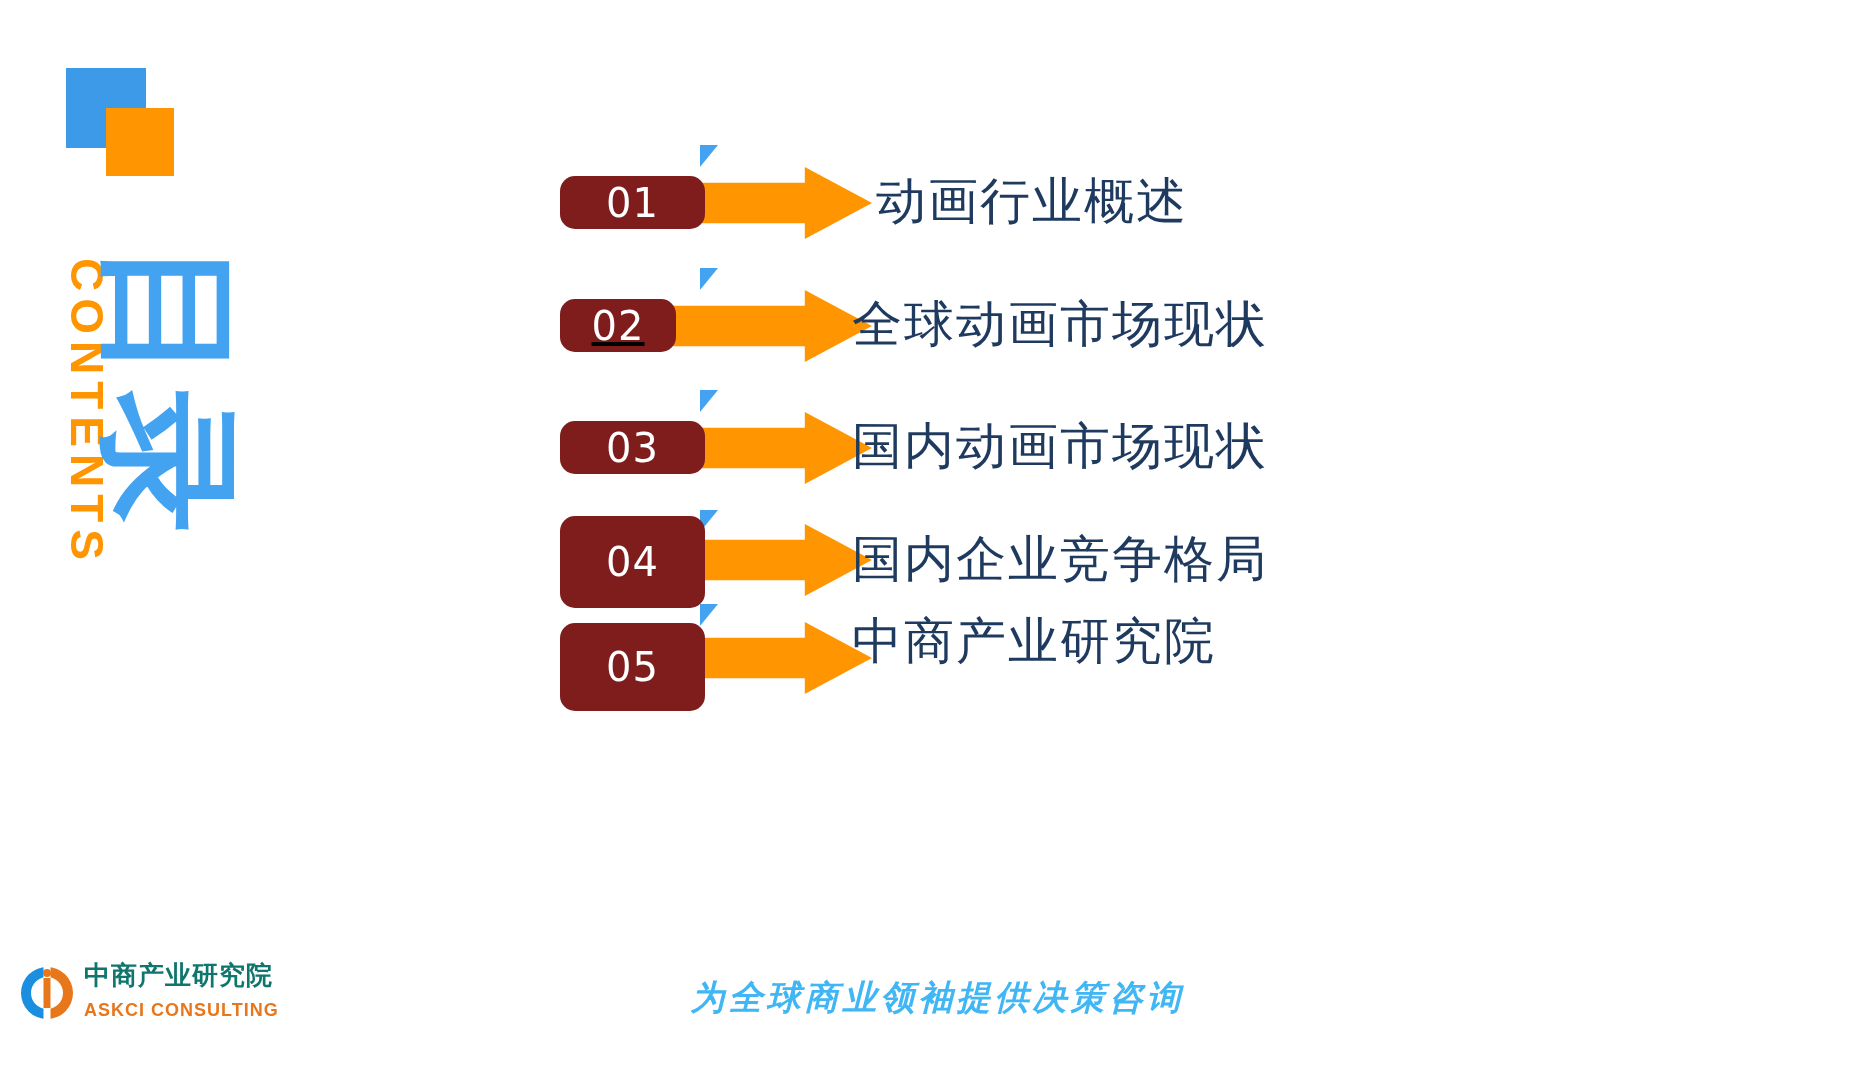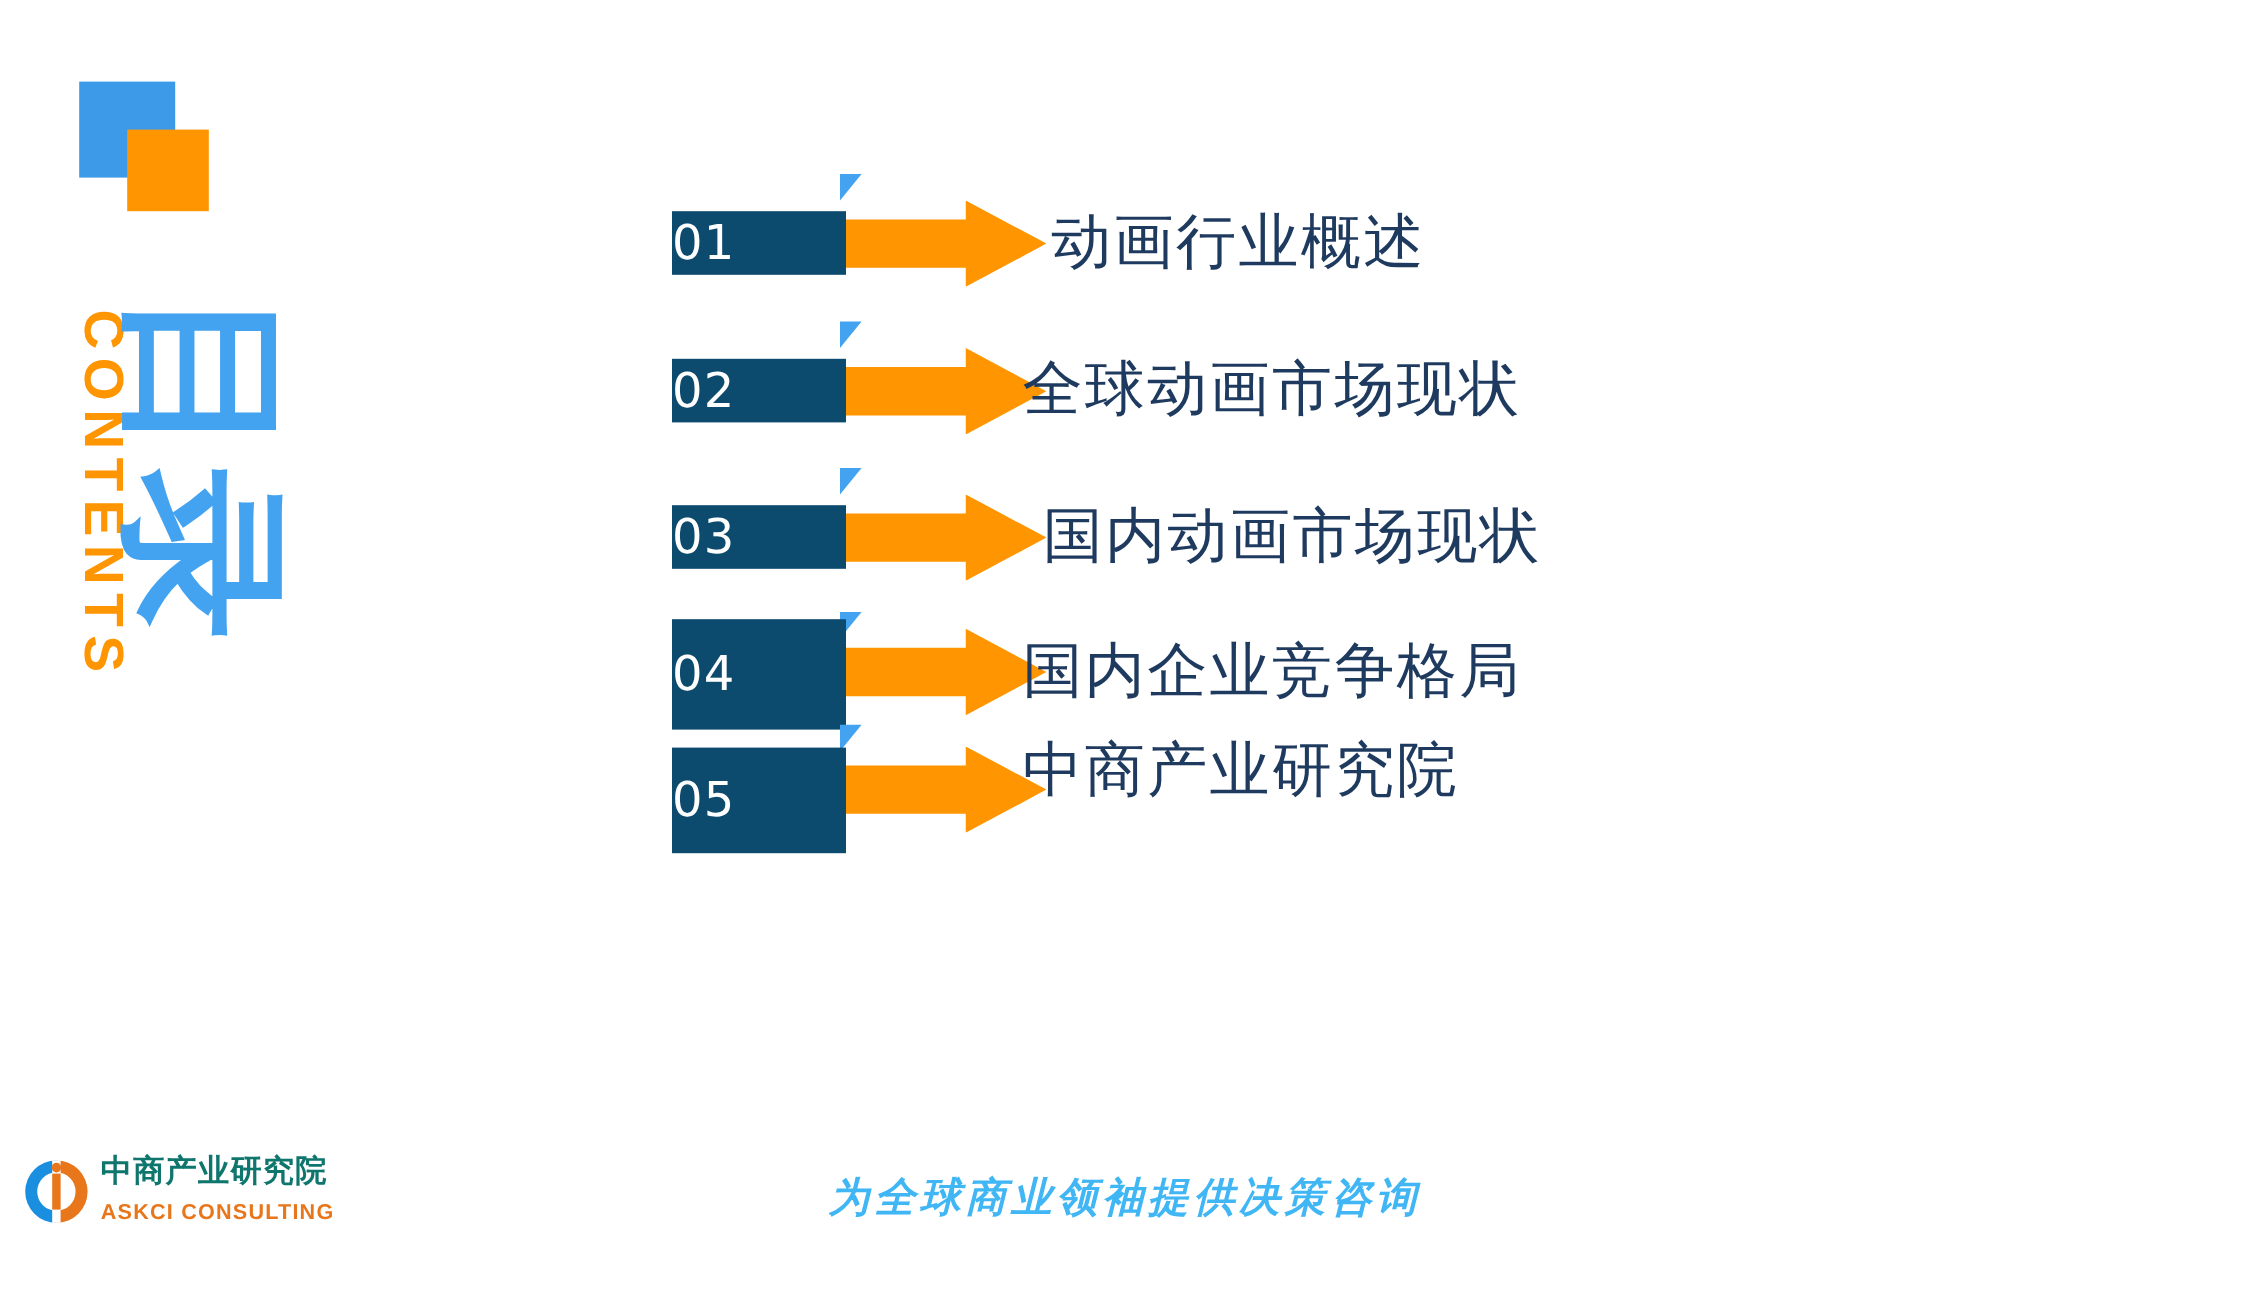--- a/index.html
+++ b/index.html
@@ -35,22 +35,22 @@
   .row{position:absolute;left:560px;}
 
   
   .arrow{
     position:absolute;
     background:#ff9500;
     clip-path:polygon(0 22%,76% 22%,76% 0,100% 50%,76% 100%,76% 78%,0 78%);
   }
   
   .numbox{
-    position:absolute;background:#0c4a6e;
-    display:flex;align-items:center;justify-content:flex-start;
+    position:absolute;background:#7f1d1d;
+    display:flex;align-items:center;justify-content:center;border-radius:15px;
   }
   .numbox span{
     color:#ffffff;font-size:40px;font-weight:normal;letter-spacing:1px;
     font-family:"DejaVu Sans",sans-serif;
   }
   
   .tri{
     position:absolute;width:0;height:0;
     border-left:18px solid #44a3f0;
     border-bottom:22px solid transparent;
@@ -101,33 +101,33 @@
       <div class="arrow" style="left:32px;top:22px;width:280px;height:72px;"></div>
       <div class="numbox" style="left:0px;top:31px;width:145px;height:53px;">
         <span>01</span>
       </div>
       <div class="rtitle" style="left:292px;top:23px;margin-left:24px;">动画行业概述</div>
     </div>
 
     <div class="row" style="top:268px;">
       <div class="tri" style="left:140px;top:0px;"></div>
       <div class="arrow" style="left:32px;top:22px;width:280px;height:72px;"></div>
-      <div class="numbox" style="left:0px;top:31px;width:145px;height:53px;">
+      <div class="numbox" style="left:0px;top:31px;width:116px;height:53px;text-decoration:underline;">
         <span>02</span>
       </div>
       <div class="rtitle" style="left:292px;top:23px;">全球动画市场现状</div>
     </div>
 
     <div class="row" style="top:390px;">
       <div class="tri" style="left:140px;top:0px;"></div>
       <div class="arrow" style="left:32px;top:22px;width:280px;height:72px;"></div>
       <div class="numbox" style="left:0px;top:31px;width:145px;height:53px;">
         <span>03</span>
       </div>
-      <div class="rtitle" style="left:309px;top:23px;font-family:Liberation Serif, serif;">国内动画市场现状</div>
+      <div class="rtitle" style="left:292px;top:23px;font-family:Liberation Serif, serif;">国内动画市场现状</div>
     </div>
 
     <div class="row" style="top:500px;">
       <div class="tri" style="left:140px;top:10px;"></div>
       <div class="arrow" style="left:32px;top:24px;width:280px;height:72px;"></div>
       <div class="numbox" style="left:0px;top:16px;width:145px;height:92px;">
         <span>04</span>
       </div>
       <div class="rtitle" style="left:292px;top:26px;">国内企业竞争格局</div>
     </div>

